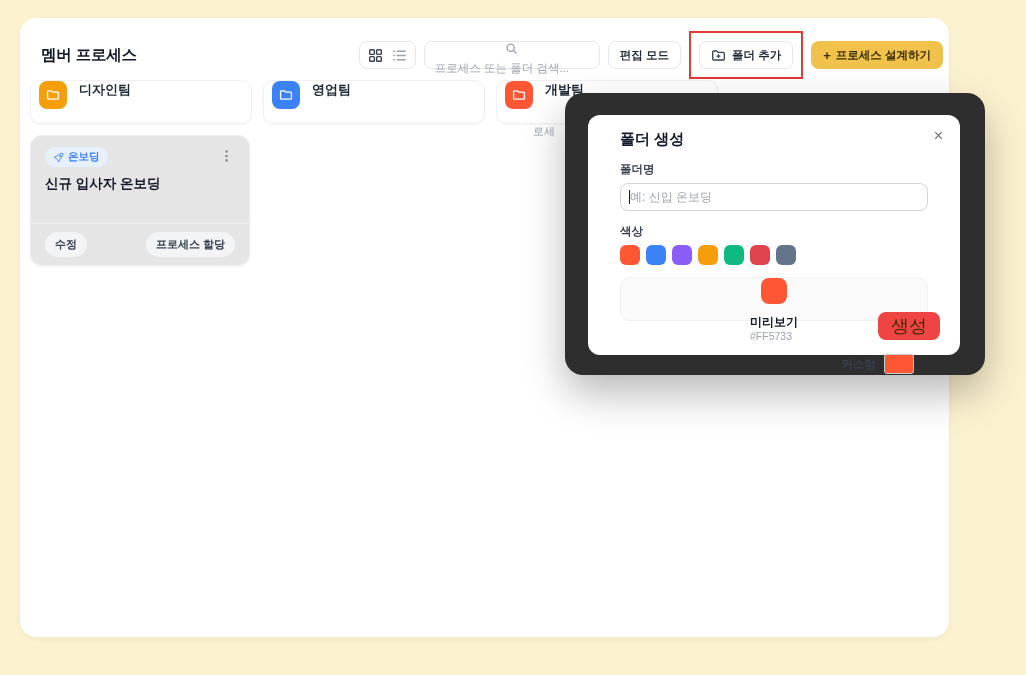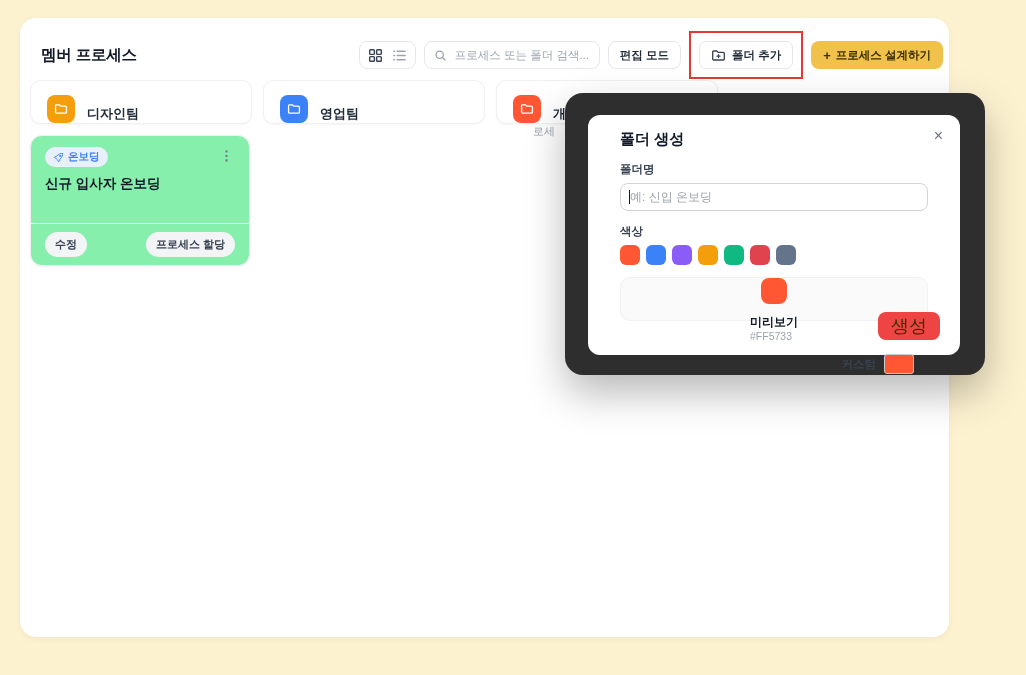--- a/index.html
+++ b/index.html
@@ -21,21 +21,21 @@
   }
   .page-title { font-size:15.5px; font-weight:700; color:#111827; letter-spacing:-.2px; }
   .toolbar { display:flex; align-items:center; gap:8px; }
   .view-toggle {
     height:28px; border:1px solid #E5E7EB; border-radius:8px; background:#fff;
     display:flex; align-items:center; gap:9px; padding:0 8px;
   }
   .icon { display:flex; align-items:center; justify-content:center; }
   .search-box {
     width:176px; height:28px; border:1px solid #E5E7EB; border-radius:8px; background:#fff;
-    display:flex; align-items:center; gap:6px; padding:0 9px;
+    display:flex; align-items:center; gap:6px; padding:0 9px;flex-direction:column;
   }
   .search-box input {
     border:none; outline:none; flex:1; min-width:0; background:transparent;
     font-size:11.5px; color:#374151; font-family:inherit;
   }
   .search-box input::placeholder { color:#9CA3AF; }
   .btn {
     height:28px; border:1px solid #E5E7EB; border-radius:8px; background:#fff;
     display:flex; align-items:center; gap:6px; padding:0 11px;
     font-size:11.5px; font-weight:600; color:#1F2937; cursor:pointer; white-space:nowrap;
@@ -45,31 +45,31 @@
     height:28px; border:none; border-radius:8px; background:#F0C14B;
     display:flex; align-items:center; gap:5px; padding:0 12px;
     font-size:11.5px; font-weight:700; color:#3A2D00; cursor:pointer; white-space:nowrap;
   }
   .plus-glyph { font-size:13px; font-weight:700; }
 
   .folder-card {
     position:absolute; top:62px; width:222px; height:44px;
     background:#fff; border:1px solid #F0F0F2; border-radius:10px;
     box-shadow:0 1px 2px rgba(0,0,0,.04);
-    display:flex; align-items:flex-end; gap:12px; padding:0 16px;
+    display:flex; align-items:flex-start; gap:12px; padding:0 8px;
   }
   .folder-card.c1 { left:10px; }
   .folder-card.c2 { left:243px; }
   .folder-card.c3 { left:476px; }
   .folder-badge { width:28px; height:28px; border-radius:8px; display:flex; align-items:center; justify-content:center; flex:none; }
   .folder-name { font-size:13px; font-weight:700; color:#1F2937; white-space:nowrap; }
 
   .process-card {
     position:absolute; left:10px; top:117px; width:220px; height:131px;
-    background:#86efac; border:1px solid #EFEFF1; border-radius:12px;
+    background:#e5e5e5; border:1px solid #EFEFF1; border-radius:12px;
     box-shadow:0 1px 3px rgba(0,0,0,.05);
   }
   .pc-top { display:flex; justify-content:space-between; align-items:flex-start; padding:11px 12px 0 14px; }
   .badge {
     background:#E8F0FE; color:#3B82F6; font-size:10.5px; font-weight:600;
     border-radius:999px; padding:3px 8px; display:flex; align-items:center; gap:4px;
   }
   .kebab { color:#6B7280; font-size:13px; font-weight:700; line-height:1; padding:2px 4px; cursor:pointer; }
   .pc-title { padding:8px 14px 0; font-size:13.5px; font-weight:700; color:#111827; }
   .pc-footer {

